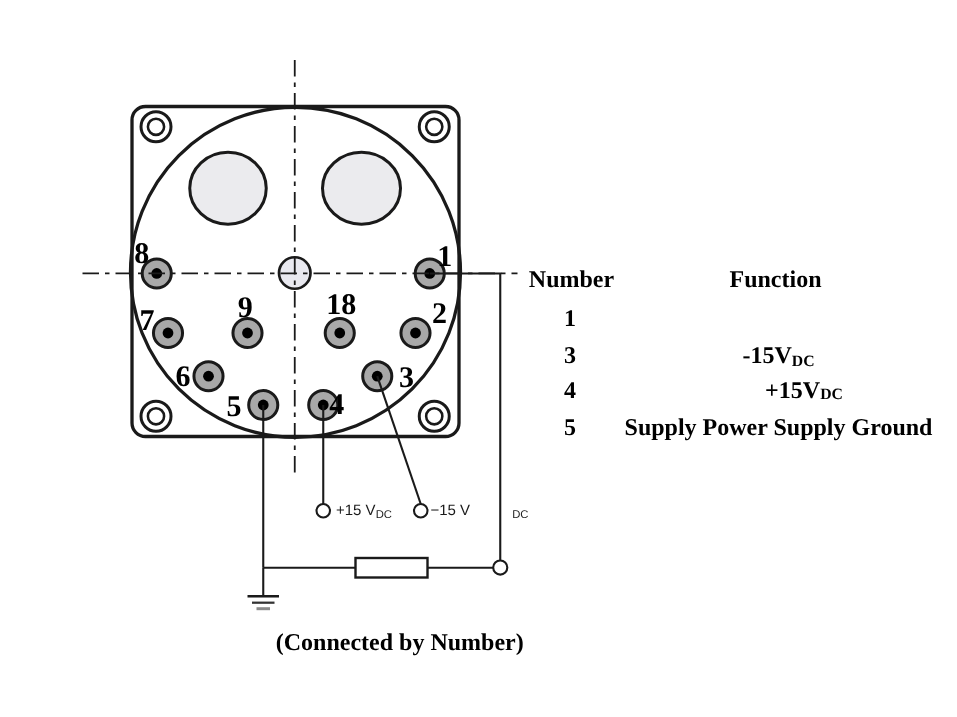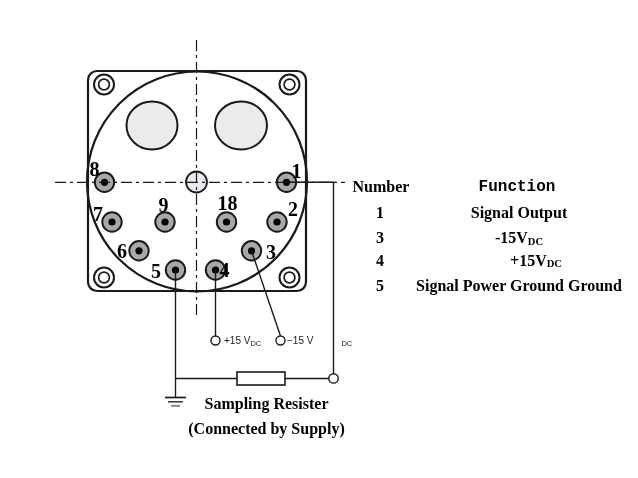--- a/index.html
+++ b/index.html
@@ -153,43 +153,38 @@
 
   <div class="lbl term-label" style="left:224px; top:334.5px;">
     <span>+15 V</span>
       <span class="sub-xs">DC</span>
   </div>
   <div class="lbl term-label" style="left:287px; top:334.5px;gap:28px;">
     <span>−15 V</span>
       <span class="sub-xs">DC</span>
   </div>
 
-  <div class="lbl caption" style="left:266.5px; top:395px;">Sampling Resister</div>
-  <div class="lbl caption" style="left:266.5px; top:420px;">(Connected by Supply)</div>
+  <div class="lbl caption" style="left:266.5px; top:420px;">(Connected by Number)</div>
 
   <div class="lbl tbl-cell" style="left:381px; top:177.5px;">Number</div>
-  <div class="lbl tbl-cell" style="left:517px; top:177.5px;font-family:Liberation Mono, monospace;">Function</div>
+  <div class="lbl tbl-cell" style="left:517px; top:177.5px;">Function</div>
 
   <div class="lbl tbl-cell" style="left:380px; top:203.5px;">1</div>
-  <div class="lbl tbl-cell" style="left:519px; top:203.5px;">
-    <span>Signal Output</span>
-      <span class="sub-sm"></span>
-  </div>
 
   <div class="lbl tbl-cell" style="left:380px; top:229px;">3</div>
   <div class="lbl tbl-cell" style="left:519px; top:229px;">
     <span>-15V</span>
       <span class="sub-sm">DC</span>
   </div>
 
   <div class="lbl tbl-cell" style="left:380px; top:251.5px;">4</div>
   <div class="lbl tbl-cell" style="left:536px; top:251.5px;">
     <span>+15V</span>
       <span class="sub-sm">DC</span>
   </div>
 
   <div class="lbl tbl-cell" style="left:380px; top:276.5px;">5</div>
   <div class="lbl tbl-cell" style="left:519px; top:276.5px;">
-    <span>Signal Power Ground Ground</span>
+    <span>Supply Power Supply Ground</span>
       <span class="sub-sm"></span>
   </div>
 
 </div>
 
 </body></html>

